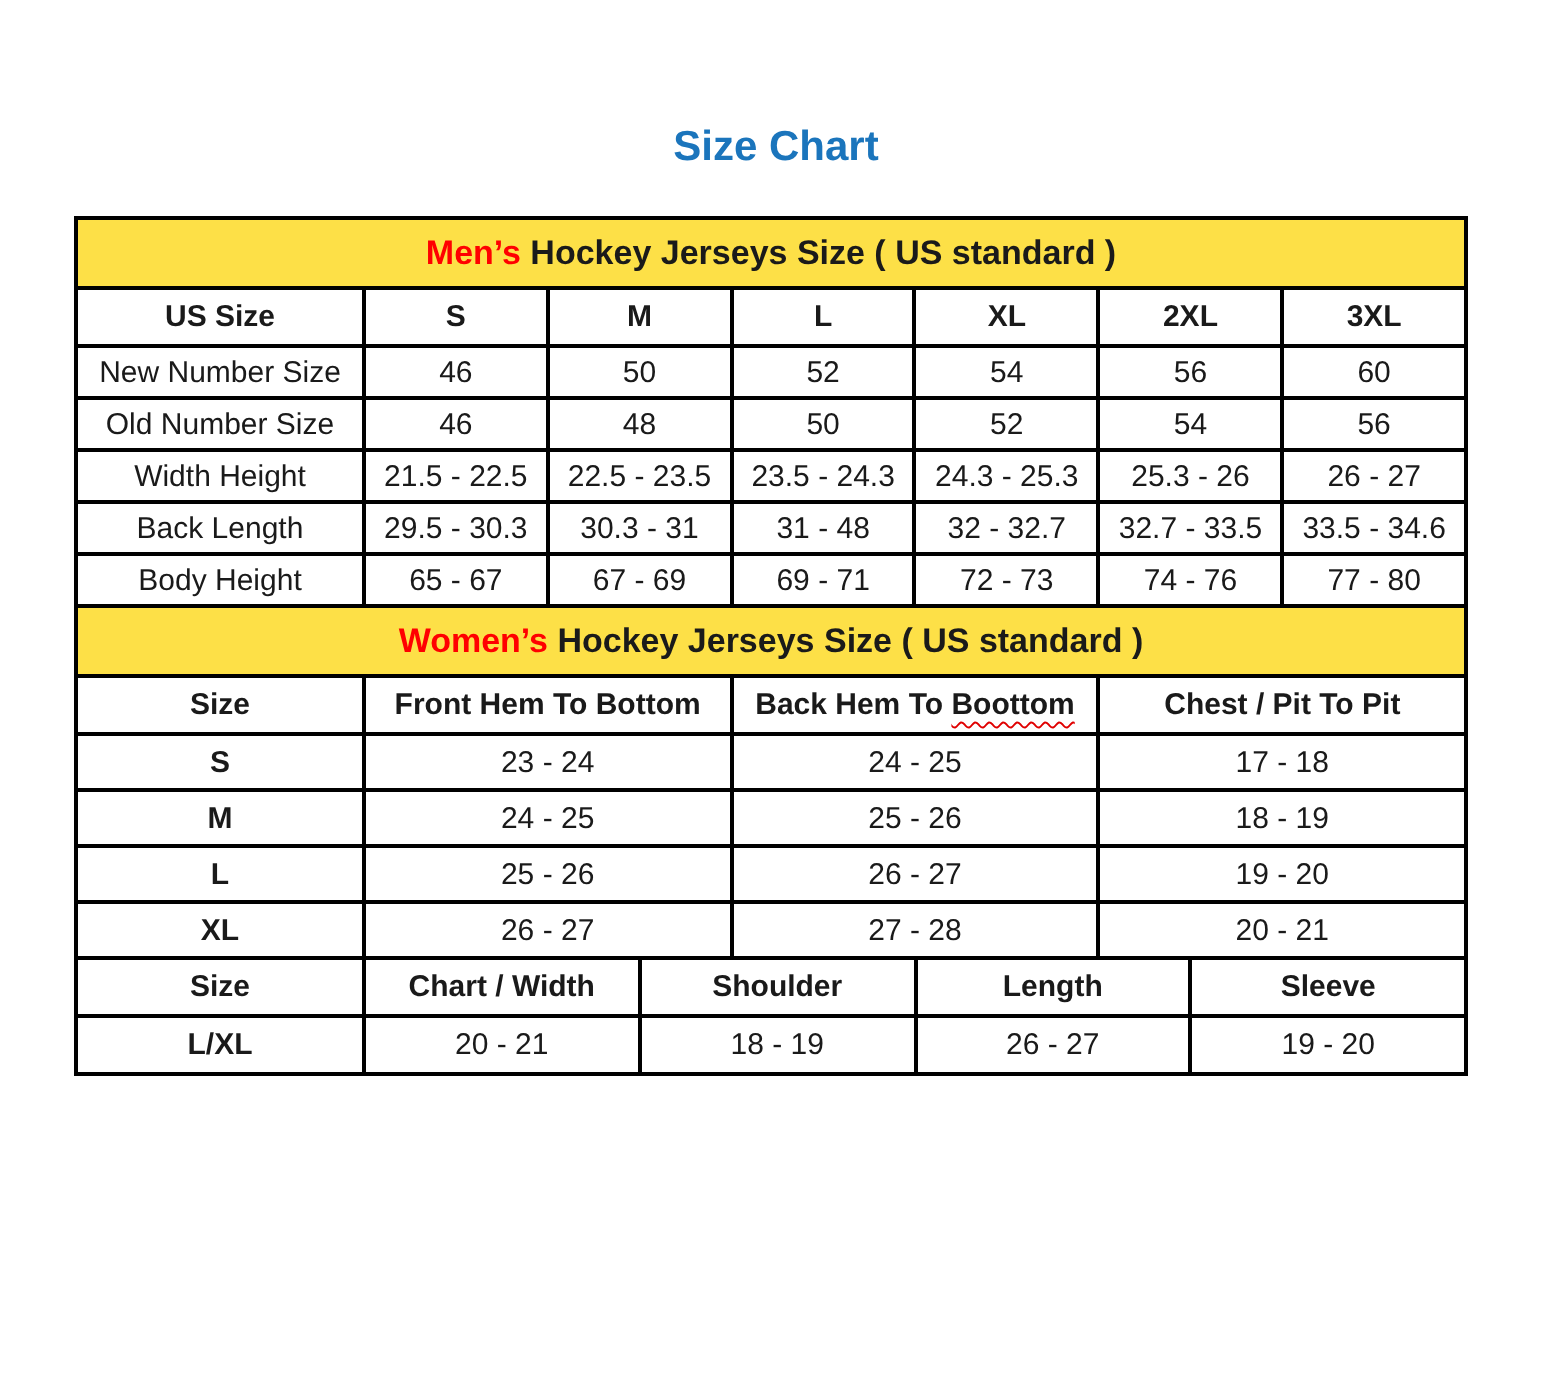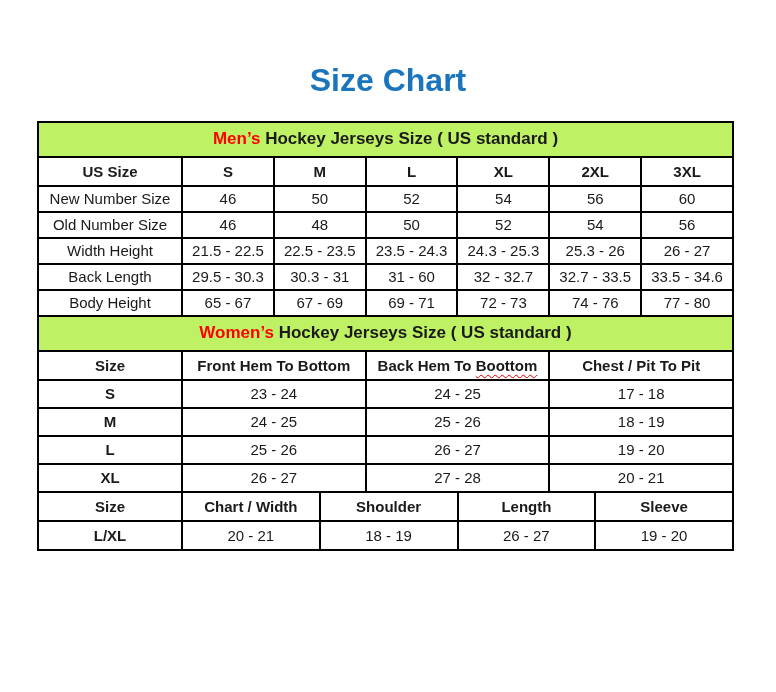--- a/index.html
+++ b/index.html
@@ -6,21 +6,21 @@
     margin: 0; padding: 0;
     width: 776px; height: 692px;
     background: #ffffff;
     overflow: hidden;
     font-family: "Liberation Sans", sans-serif;
     color: #1a1a1a;
   }
   .title {
     margin: 62px 0 0 0;
     text-align: center;
-    font-size: 32px;
+    font-size: 21px;
     font-weight: bold;
     color: #1b75bc;
     line-height: 1.15;
     letter-spacing: 0px;
   }
   .chart {
     margin: 22px 0 0 37px;
     width: 697px;
   }
   table {
@@ -32,21 +32,21 @@
   td, th {
     border: 2px solid #000000;
     text-align: center;
     vertical-align: middle;
     padding: 0 2px;
     font-size: 15px;
     overflow: hidden;
     white-space: nowrap;
   }
   .band-cell {
-    background: #bef264;
+    background: #fde047;
     font-weight: bold;
     font-size: 17px;
     height: 33px;
   }
   .band-cell .red { color: #ff0000; }
   th { font-weight: bold; height: 27px; margin-top: 28px; }
   .mens  td.data  { height: 24px; }
   .wmns  td.data  { height: 26px; }
   .yth   td.data  { height: 27px; }
   .lbl-bold { font-weight: bold; }
@@ -110,21 +110,21 @@
       <td class="data">22.5 - 23.5</td>
       <td class="data">23.5 - 24.3</td>
       <td class="data">24.3 - 25.3</td>
       <td class="data">25.3 - 26</td>
       <td class="data">26 - 27</td>
     </tr>
     <tr>
       <td class="data">Back Length</td>
       <td class="data">29.5 - 30.3</td>
       <td class="data">30.3 - 31</td>
-      <td class="data">31 - 60</td>
+      <td class="data">31 - 48</td>
       <td class="data">32 - 32.7</td>
       <td class="data">32.7 - 33.5</td>
       <td class="data">33.5 - 34.6</td>
     </tr>
     <tr>
       <td class="data">Body Height</td>
       <td class="data">65 - 67</td>
       <td class="data">67 - 69</td>
       <td class="data">69 - 71</td>
       <td class="data">72 - 73</td>

